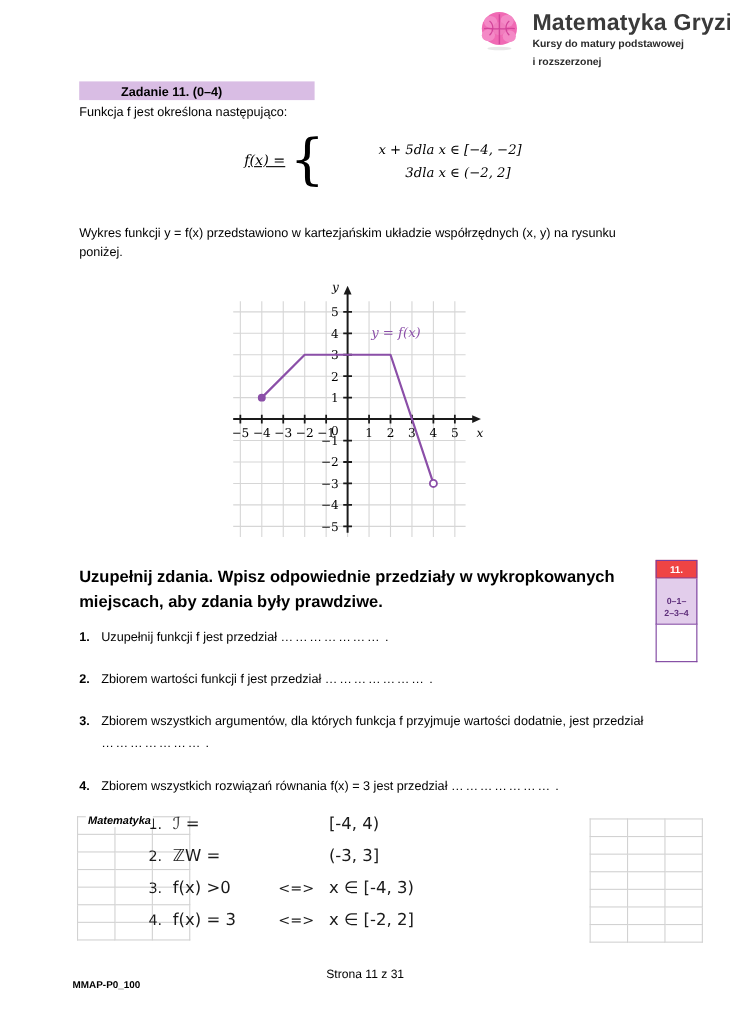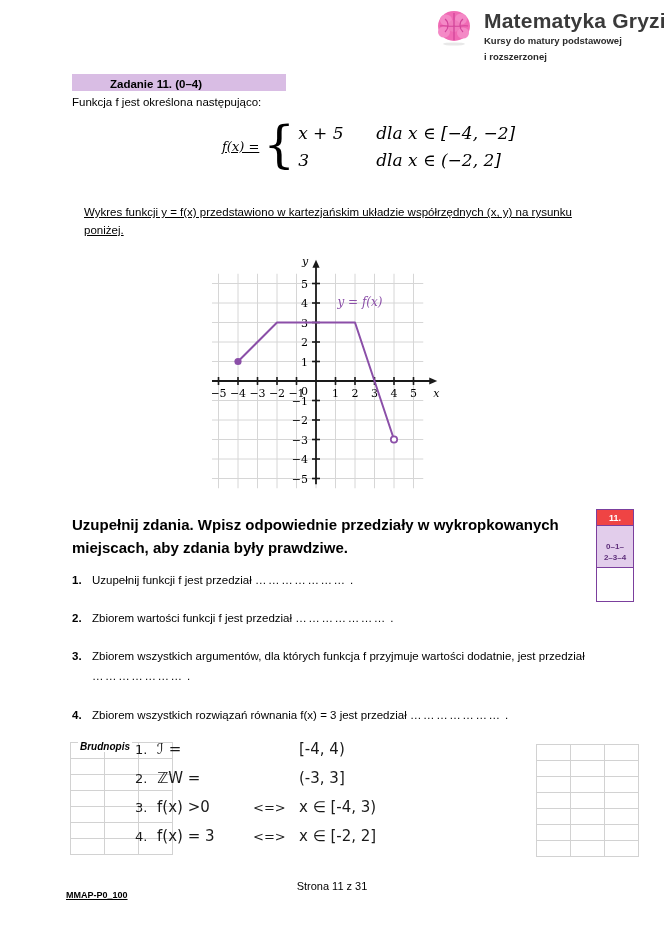--- a/index.html
+++ b/index.html
@@ -39,25 +39,25 @@
 
   
   .piecewise {
     position:absolute; left:222px; top:122px;
     display:flex; align-items:center;
     font-family:"DejaVu Serif", serif; font-size:13px;
   }
   .pw-lhs { font-style:italic; margin-right:4px; white-space:nowrap;text-decoration:underline; }
   .pw-brace { font-size:50px; font-weight:300; line-height:0.92; margin:0 3px 2px 0; font-family:"DejaVu Serif", serif; }
   .pw-rows { display:flex; flex-direction:column; gap:7px; }
-  .pw-row { display:flex; font-size:17px; white-space:nowrap; }
+  .pw-row { display:flex; font-size:12px; white-space:nowrap;text-align:right; }
   .pw-expr { width:78px; font-style:italic; }
   .pw-cond { font-style:italic; }
 
-  .desc { position:absolute; left:84px; top:204px; width:520px; font-size:11.5px; line-height:1.55;text-decoration:underline; }
+  .desc { position:absolute; left:72px; top:204px; width:520px; font-size:11.5px; line-height:1.55; }
 
   
   .graph { position:absolute; left:212px; top:242px; width:240px; height:258px; }
 
   
   .instruction {
     position:absolute; left:72px; top:513px; width:508px;
     font-size:15px; font-weight:bold; line-height:1.55;
   }
   .q-list { position:absolute; left:72px; top:570px; width:520px; font-size:11.5px; }
@@ -98,21 +98,21 @@
     font-family:"DejaVu Sans", sans-serif;
     font-size:15px; color:#1a1a1a;
   }
   .hw-line { display:flex; align-items:baseline; margin-bottom:11px; }
   .hw-n { width:22px; flex:none; font-size:13px; }
   .hw-a { width:96px; flex:none; }
   .hw-op { width:46px; flex:none; font-size:13px; }
   .hw-b { }
 
   
-  .footer-code { position:absolute; left:66px; top:890px; font-size:9px; font-weight:bold;text-decoration:underline; }
+  .footer-code { position:absolute; left:66px; top:890px; font-size:9px; font-weight:bold; }
   .footer-page { position:absolute; left:0; top:880px; width:664px; text-align:center; font-size:11px; }
 </style>
 </head>
 <body>
 
 <div class="header">
   <div class="logo-wrap">
     <svg class="brain-icon" viewBox="0 0 44 40">
       <ellipse cx="22" cy="18" rx="16" ry="15" fill="#f06ab4"></ellipse>
       <ellipse cx="14" cy="12" rx="6" ry="5.5" fill="#f489c6"></ellipse>
@@ -260,21 +260,21 @@
     <span class="q-num">3.</span>
     <span class="q-text"><span>Zbiorem wszystkich argumentów, dla których funkcja  f  przyjmuje wartości dodatnie, jest przedział</span> <span class="dots">…………………</span> <span>.</span></span>
   </div>
   <div class="q-item">
     <span class="q-num">4.</span>
     <span class="q-text"><span>Zbiorem wszystkich rozwiązań równania  f(x) = 3  jest przedział</span> <span class="dots">…………………</span> <span>.</span></span>
   </div>
 </div>
 
 <div class="scratch-left">
-  <div class="scratch-label">Brudnopis</div>
+  <div class="scratch-label">Matematyka</div>
   <table class="grid-tbl" id="scratch-grid-left">
       <tbody>
         <tr>
           <td></td>
           <td></td>
           <td></td>
         </tr>
         <tr>
           <td></td>
           <td></td>

